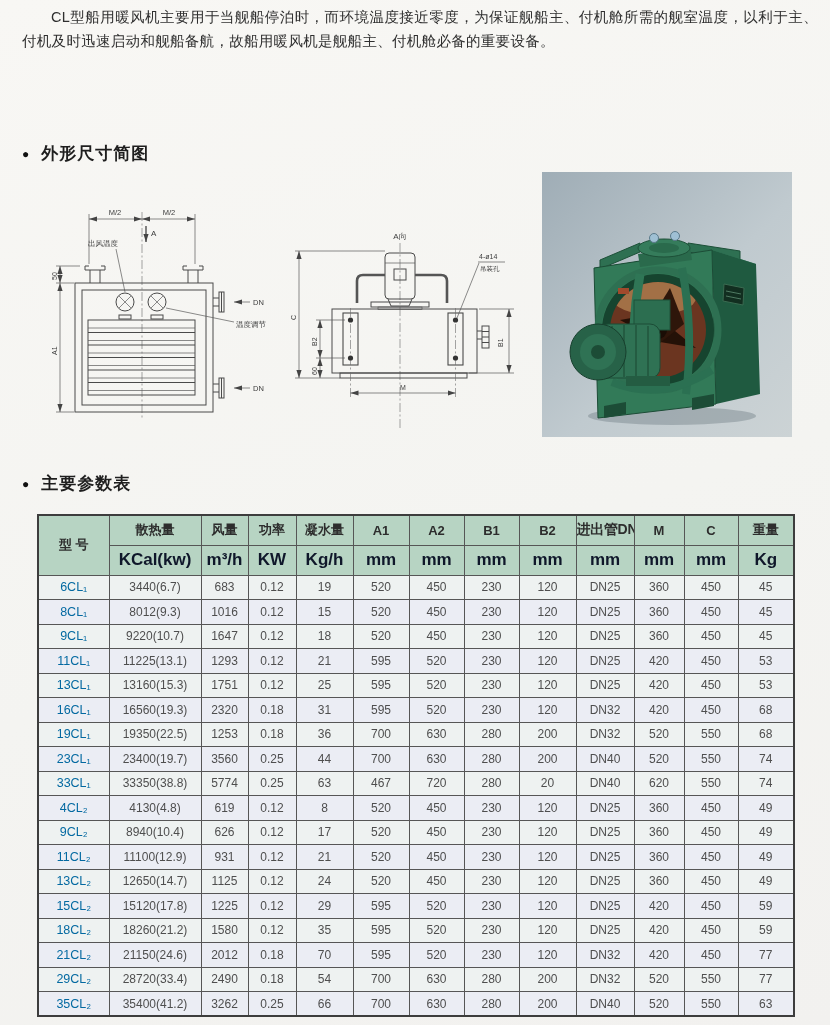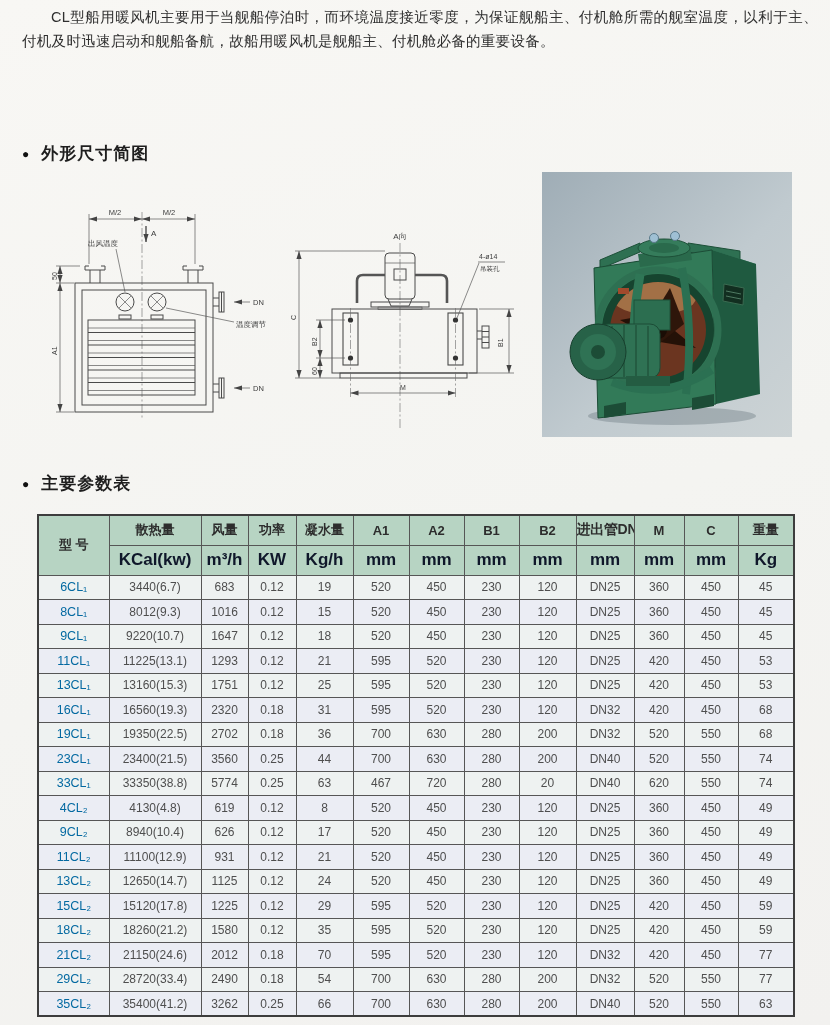--- a/index.html
+++ b/index.html
@@ -446,35 +446,35 @@
           <td class="">230</td>
           <td class="">120</td>
           <td class="">DN32</td>
           <td class="">420</td>
           <td class="">450</td>
           <td class="">68</td>
         </tr>
         <tr>
           <td class="model">19CL₁</td>
           <td class="">19350(22.5)</td>
-          <td class="">2702</td>
+          <td class="">1253</td>
           <td class="">0.18</td>
           <td class="">36</td>
           <td class="">700</td>
           <td class="">630</td>
           <td class="">280</td>
           <td class="">200</td>
           <td class="">DN32</td>
           <td class="">520</td>
           <td class="">550</td>
           <td class="">68</td>
         </tr>
         <tr>
           <td class="model">23CL₁</td>
-          <td class="">23400(21.5)</td>
+          <td class="">23400(19.7)</td>
           <td class="">3560</td>
           <td class="">0.25</td>
           <td class="">44</td>
           <td class="">700</td>
           <td class="">630</td>
           <td class="">280</td>
           <td class="">200</td>
           <td class="">DN40</td>
           <td class="">520</td>
           <td class="">550</td>

